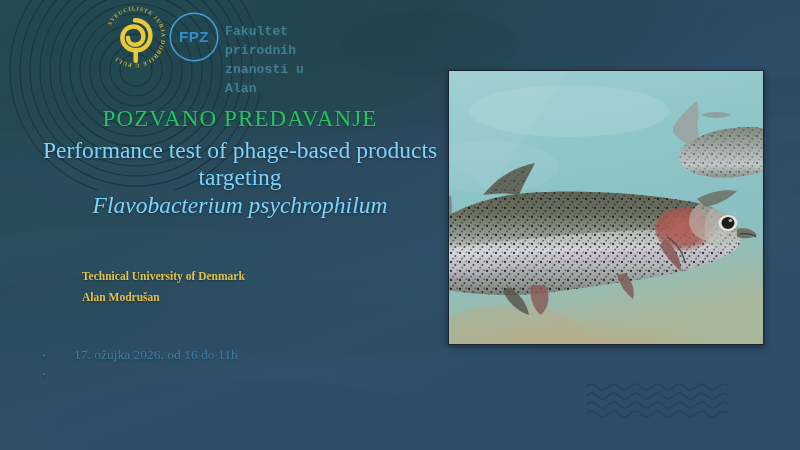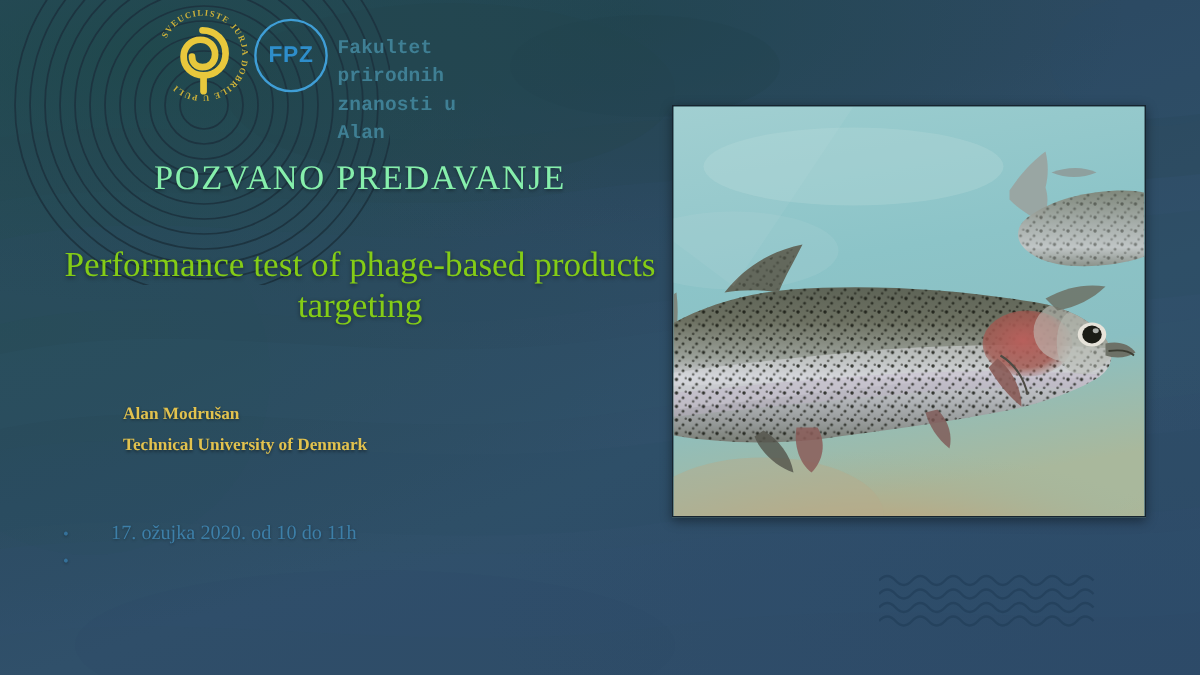--- a/index.html
+++ b/index.html
@@ -64,32 +64,32 @@
 
   
   .kicker {
     position: absolute;
     left: 40px;
     top: 106px;
     width: 400px;
     text-align: center;
     font-size: 23px;
     letter-spacing: 1.1px;
-    color: #86efac;
+    color: #22c55e;
     text-shadow: 0 1px 2px rgba(0,0,0,0.33);
   }
   .title {
     position: absolute;
     left: 34px;
-    top: 164px;
+    top: 137px;
     width: 412px;
     text-align: center;
     font-size: 23.5px;
     line-height: 1.16;
-    color: #84cc16;
+    color: #7dd3fc;
     text-shadow: 0 1px 3px rgba(0,0,0,0.42);
   }
   .title .sp { font-style: italic; display: block; }
 
   .speaker {
     position: absolute;
     left: 82px;
     top: 266px;
     width: 330px;
   }
@@ -210,31 +210,32 @@
       <div>Fakultet prirodnih</div>
       <div>znanosti u Alan</div>
     </div>
   </div>
 
   <div class="kicker">POZVANO PREDAVANJE</div>
 
   <div class="title">
     <span>Performance test of phage-based</span>
     <span>products targeting</span>
+    <span class="sp">Flavobacterium psychrophilum</span>
   </div>
 
   <div class="speaker">
+    <div>Technical University of Denmark</div>
     <div>Alan Modrušan</div>
-    <div>Technical University of Denmark</div>
   </div>
 
   <div class="details">
     <div class="row">
       <span class="bul">•</span>
-      <span>17. ožujka 2020. od 10 do 11h</span>
+      <span>17. ožujka 2026. od 16 do 11h</span>
     </div>
     <div class="row">
       <span class="bul">•</span>
     </div>
   </div>
 
   <div class="photo-frame">
     <svg viewBox="0 0 314 273" preserveAspectRatio="none">
       <defs>
         <linearGradient id="water" x1="0" y1="0" x2="0.2" y2="1">

